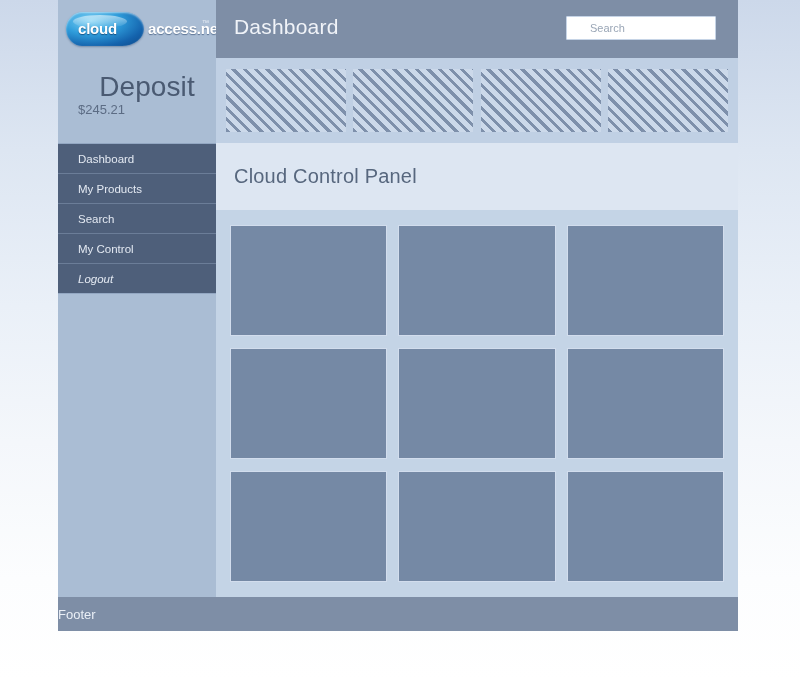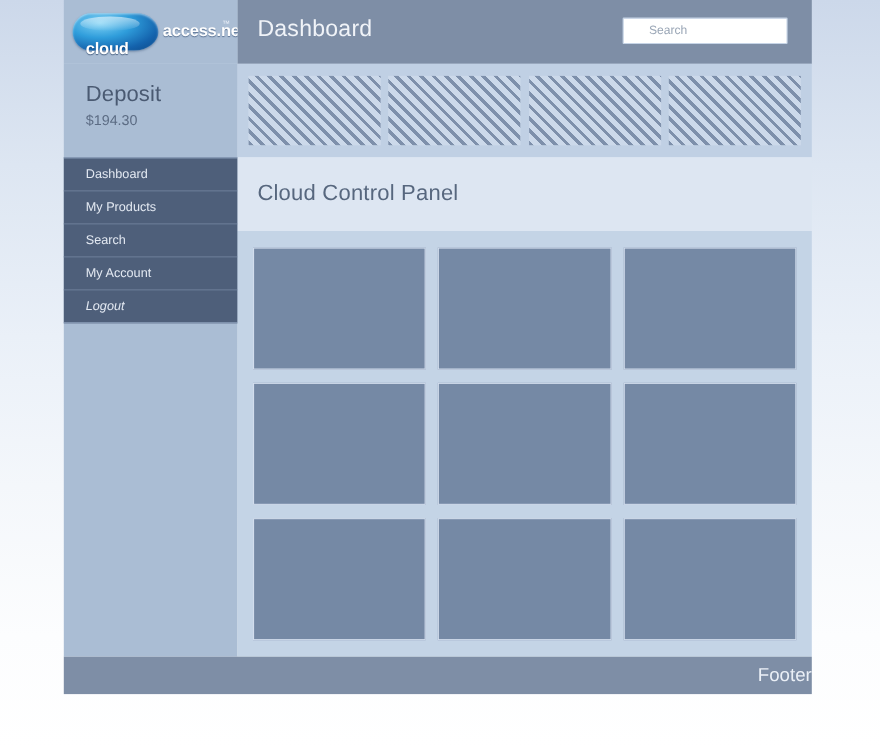--- a/index.html
+++ b/index.html
@@ -63,21 +63,21 @@
   .logo-blob::after {
     content: "";
     position: absolute;
     left: 7px; top: 3px;
     width: 54px; height: 13px;
     border-radius: 50%;
     background: linear-gradient(to bottom, rgba(255,255,255,0.55), rgba(255,255,255,0.02));
   }
   .logo-cloud {
     position: absolute;
-    left: 12px; top: 25px;
+    left: 12px; top: 9px;
     z-index: 3;
     color: #ffffff;
     font-size: 15px;
     font-weight: bold;
     letter-spacing: -0.2px;
     line-height: 17px;
     text-shadow: 0 1px 1px rgba(10,40,80,0.6);
   }
   .logo-access {
     position: absolute;
@@ -138,23 +138,24 @@
   }
   .deposit-block {
     position: absolute;
     left: 0; top: 0;
     width: 158px; height: 85px;
     box-sizing: border-box;
     padding: 16px 0 0 20px;
   }
   .deposit-label {
     color: #4a5a72;
-    font-size: 20px;
+    font-size: 28px;
     line-height: 25px;
     letter-spacing: 0.1px;
+    text-align: center;
   }
   .deposit-amount {
     color: #5c6c84;
     font-size: 13px;
     line-height: 19px;
     margin-top: 1px;
   }
   .nav-menu {
     position: absolute;
     left: 0; top: 85px;
@@ -234,24 +235,24 @@
     box-sizing: border-box;
   }
 
   
   .footer-bar {
     position: absolute;
     left: 0; top: 597px;
     width: 680px; height: 34px;
     background: #7e8ea6;
     color: #eaeff6;
-    font-size: 17px;
+    font-size: 13px;
     display: flex;
     align-items: center;
-    justify-content: flex-end;
+    justify-content: flex-start;
   }
 </style>
 </head>
 <body>
 
 <div class="app-frame">
 
   <div class="header-row">
 
     <div class="logo-panel">
@@ -266,28 +267,28 @@
     <div class="title-bar">
       <div class="page-title">Dashboard</div>
       <input class="search-input" type="text" placeholder="Search" style="">
     </div>
   </div>
 
   <div class="sidebar">
 
     <div class="deposit-block">
       <div class="deposit-label">Deposit</div>
-      <div class="deposit-amount">$194.30</div>
+      <div class="deposit-amount">$245.21</div>
     </div>
 
     <div class="nav-menu">
       <div class="nav-item">Dashboard</div>
       <div class="nav-item">My Products</div>
       <div class="nav-item">Search</div>
-      <div class="nav-item">My Account</div>
+      <div class="nav-item">My Control</div>
       <div class="nav-item">Logout</div>
     </div>
   </div>
 
   <div class="main-col">
 
     <div class="banner-strip">
       <div class="banner-box"></div>
       <div class="banner-box"></div>
       <div class="banner-box"></div>

